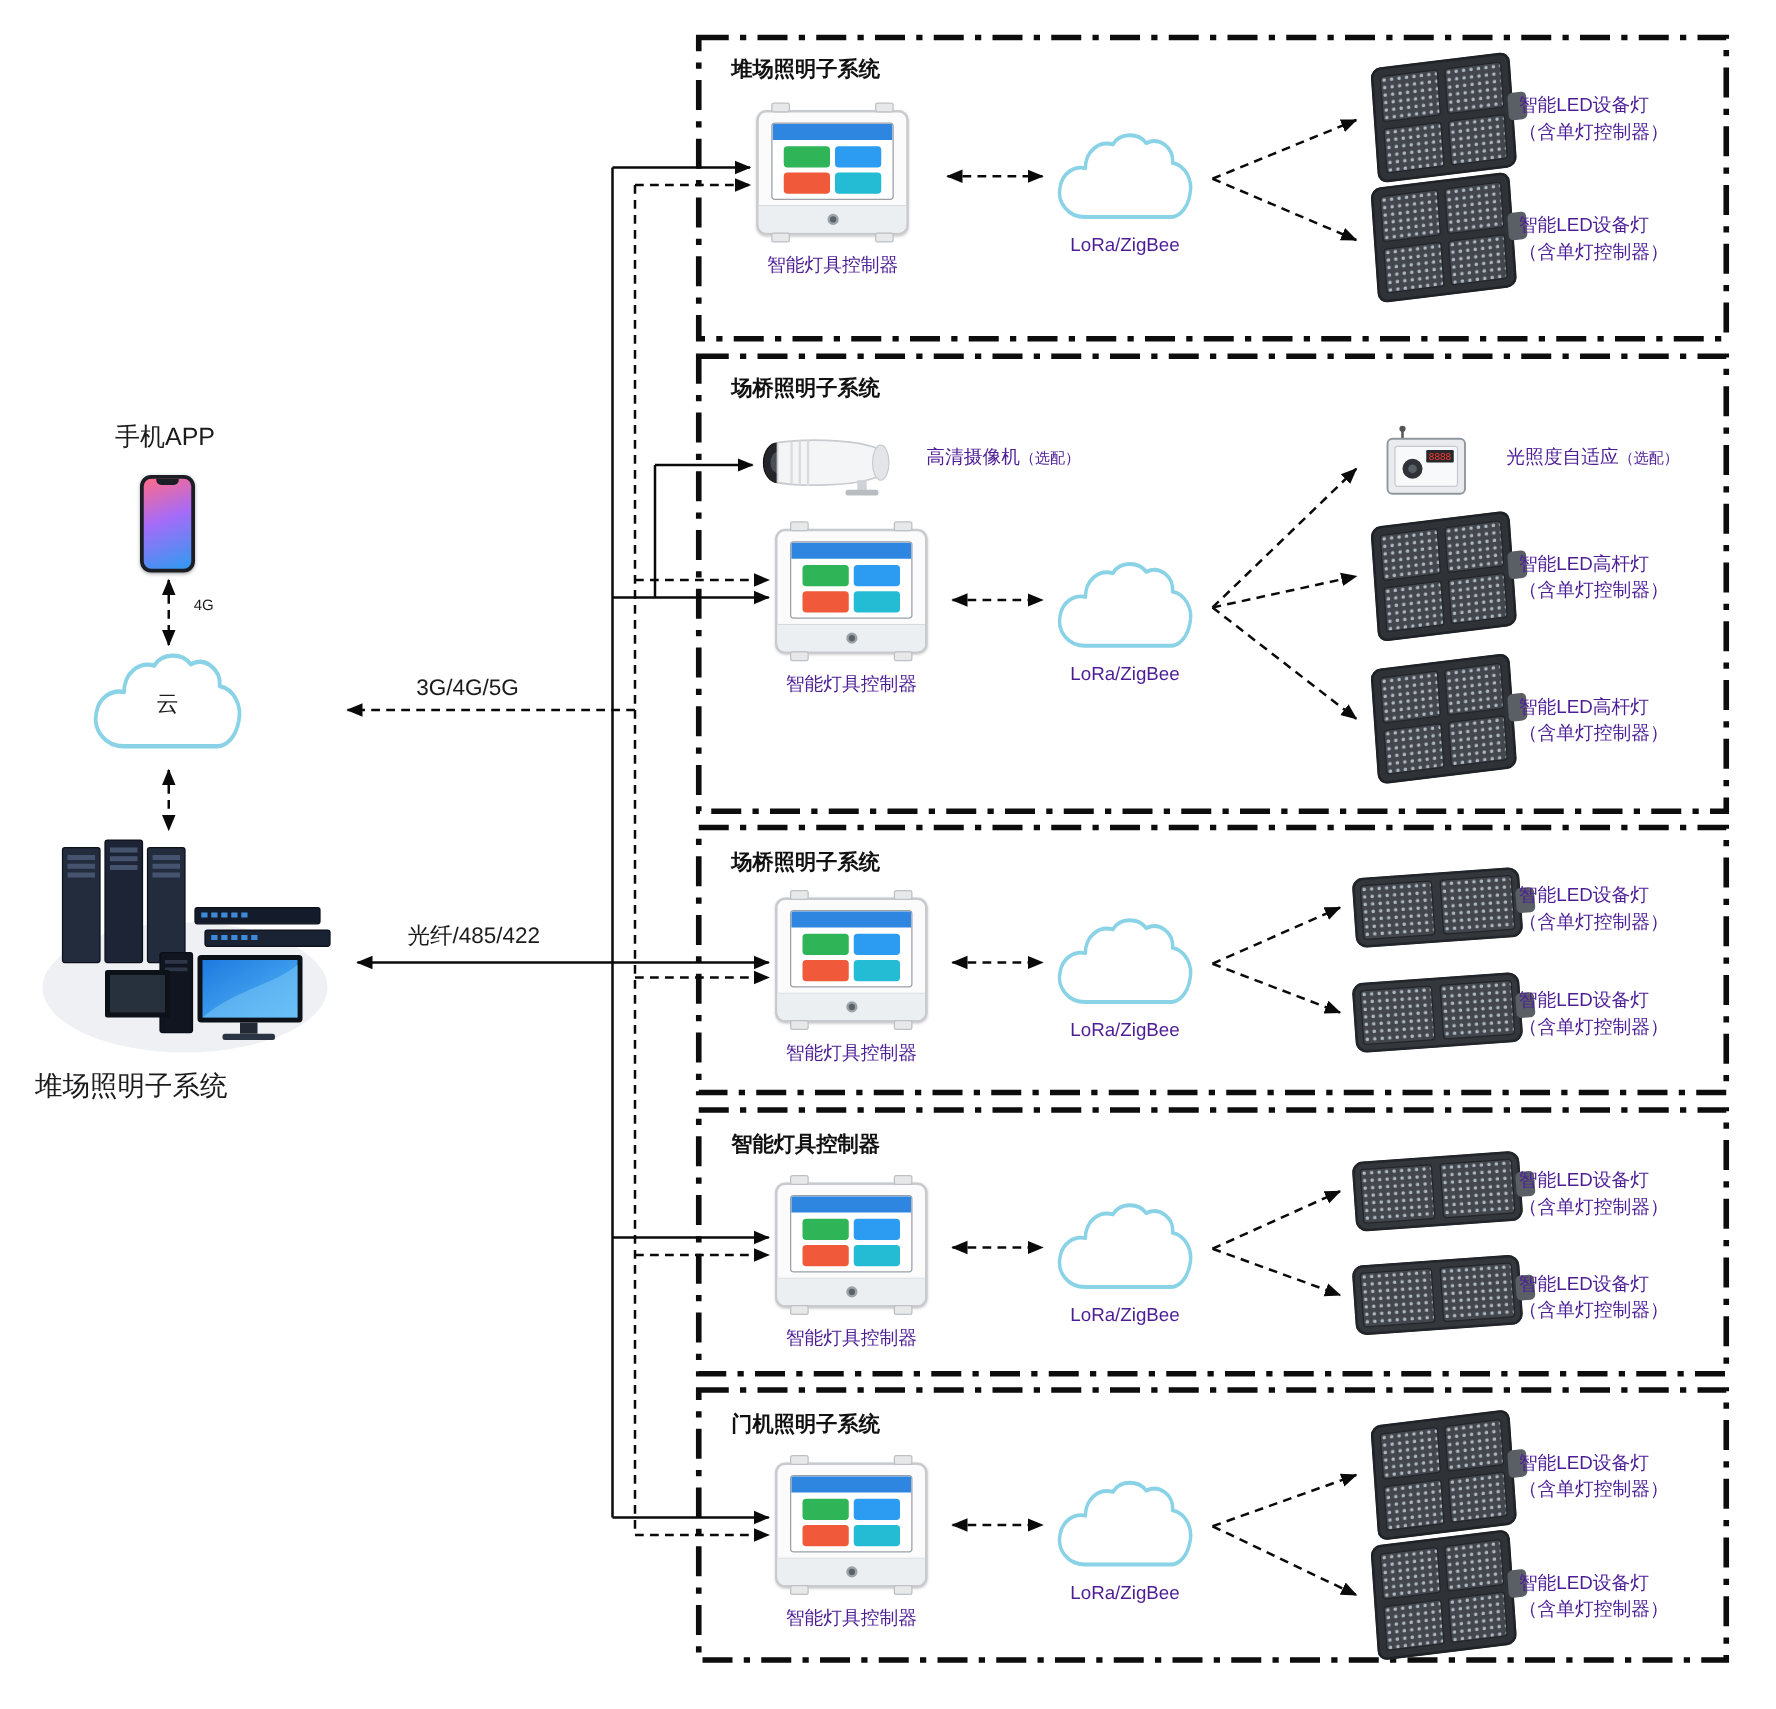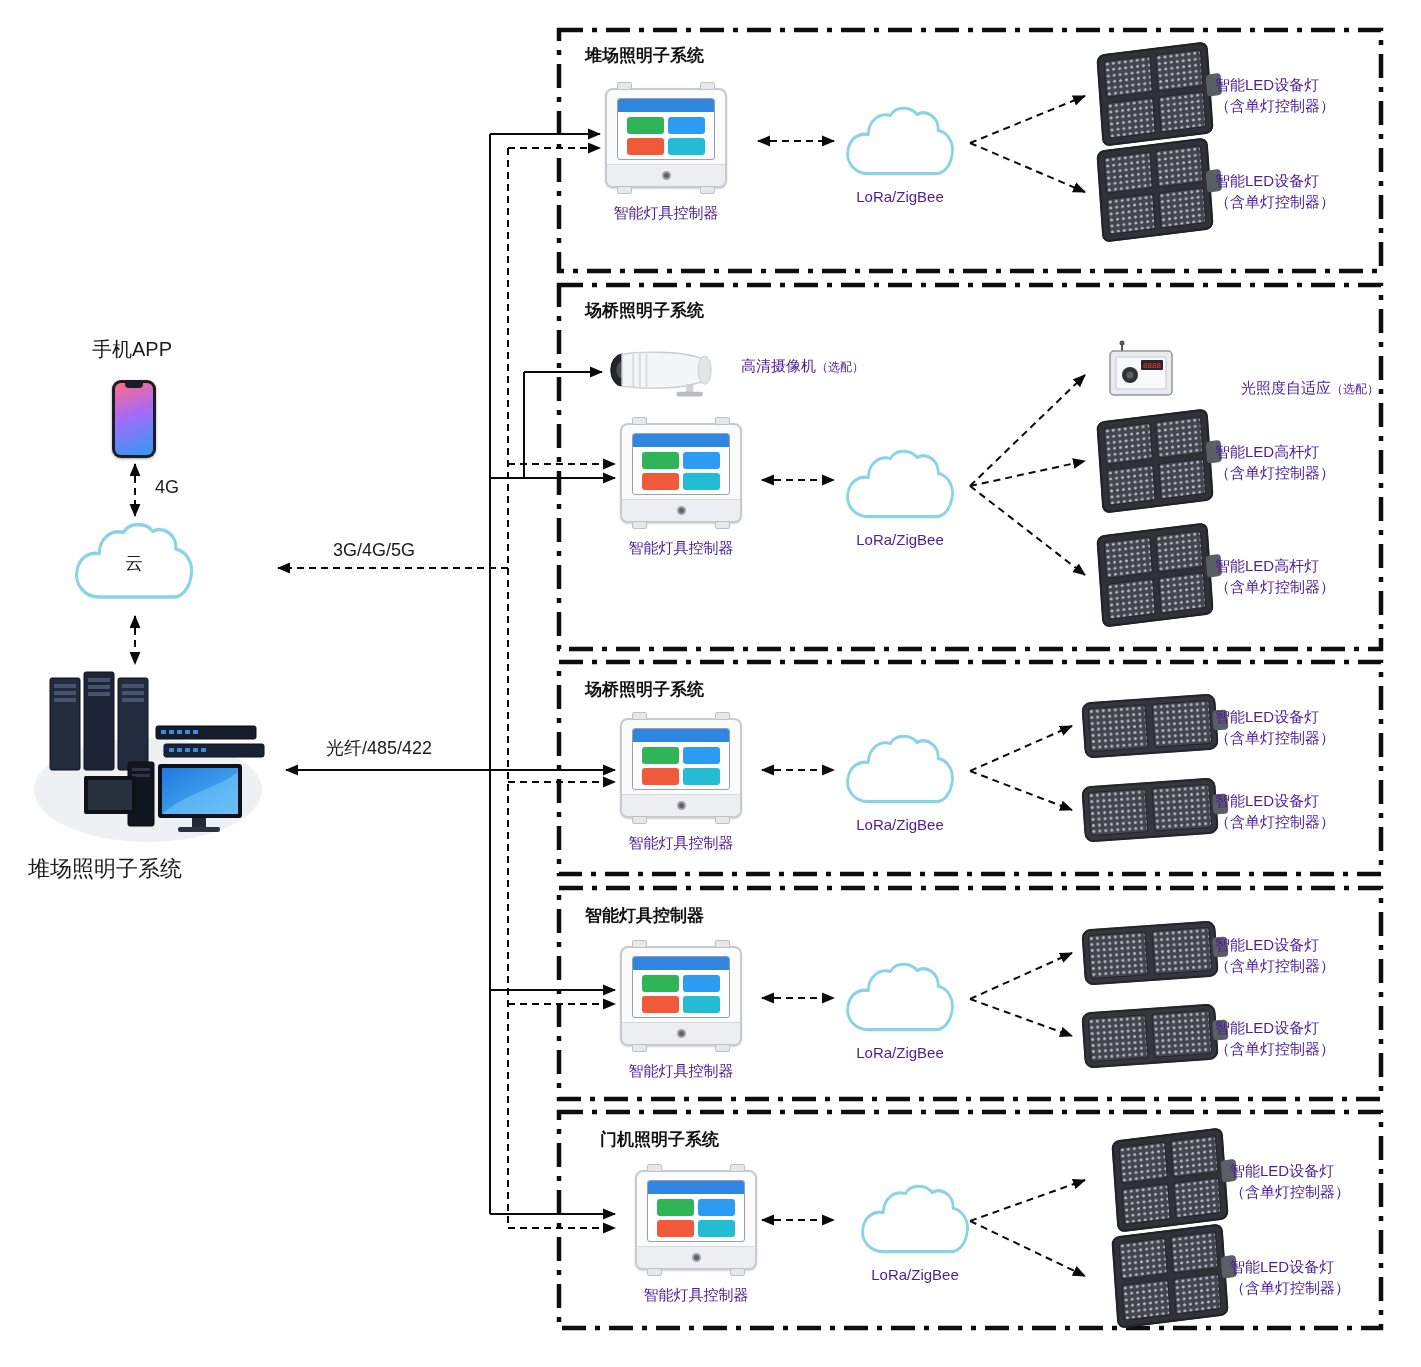--- a/index.html
+++ b/index.html
@@ -127,21 +127,21 @@
   </svg>
 
   <div class="lbl" style="left:92px;top:336px;font-size:20px;font-weight:500">手机APP</div>
 
   <div class="phone" style="left:112px;top:380px">
     <div class="phone-screen">
         <span class="notch"></span>
       </div>
   </div>
 
-  <div class="lbl" style="left:155px;top:477px;font-size:18px">4G</div>
+  <div class="lbl" style="left:155px;top:477px;font-size:12px">4G</div>
 
   <div class="cloudbox" style="left:66px;top:522px;width:136px;height:82px">
     <svg viewBox="0 0 135 70" preserveAspectRatio="none">
       <path class="cloudpath" d="M 107,64 L 33,64 C 18,64 8,53 11,41 C 13,31 23,25 33,27 C 33,14 45,6 57,9 C 63,0 79,0 86,8 C 97,3 110,11 109,23 C 120,25 127,36 124,47 C 122,57 115,64 107,64 Z"></path>
     </svg>
     <div class="cloud-text">云</div>
   </div>
 
   <div class="iconbox" style="left:28px;top:664px;width:240px;height:185px">
     <svg viewBox="0 0 240 185" width="240" height="185">
@@ -306,21 +306,21 @@
         <line x1="22" y1="3" x2="22" y2="12" stroke="#555" stroke-width="2"></line>
         <circle cx="22" cy="4" r="2.5" fill="#555"></circle>
         <rect x="10" y="12" width="62" height="44" rx="4" fill="#e9ebee" stroke="#8f969c" stroke-width="1.5"></rect>
         <rect x="16" y="18" width="50" height="32" rx="2" fill="#f8f9fa" stroke="#c6cacf"></rect>
         <circle cx="30" cy="36" r="8" fill="#2f3338"></circle>
         <circle cx="30" cy="36" r="3.5" fill="#596067"></circle>
         <rect x="41" y="21" width="22" height="10" rx="1" fill="#26282c"></rect>
         <text x="52" y="29" text-anchor="middle" font-size="8" fill="#ff3b30">8888</text>
       </svg>
     </div>
-    <div class="dev-label" style="left:648px;top:94px;width:210px;text-align:center">
+    <div class="dev-label" style="left:648px;top:72px;width:210px;text-align:left">
       <span>光照度自适应</span><span class="note">（选配）</span>
     </div>
 
     <div class="qlight" style="left:542px;top:132px">
       <span class="qcell"></span>
         <span class="qcell"></span>
       <span class="qcell"></span>
         <span class="qcell"></span>
     </div>
     <div class="dev-label light-label" style="left:658px;top:158px;width:190px">
@@ -431,21 +431,21 @@
     <div class="flight" style="left:526px;top:120px">
       <span class="fcell"></span>
         <span class="fcell"></span>
     </div>
     <div class="dev-label light-label" style="left:658px;top:129px;width:190px">
       <span>智能LED设备灯</span>
       <span>（含单灯控制器）</span>
     </div>
   </section>
 
-  <section class="sys" style="left:572px;top:1112px;width:826px;height:216px">
+  <section class="sys" style="left:557px;top:1112px;width:826px;height:216px">
     <h3 class="sys-title">门机照明子系统</h3>
 
     <div class="controller" style="left:63px;top:58px">
       <span class="ear" style="left:10px;top:-8px"></span>
       <span class="ear" style="right:10px;top:-8px"></span>
       <span class="ear" style="left:10px;bottom:-8px"></span>
       <span class="ear" style="right:10px;bottom:-8px"></span>
       <div class="ctrl-screen">
         <div class="ctrl-head"></div>
         <div class="ctrl-body">

